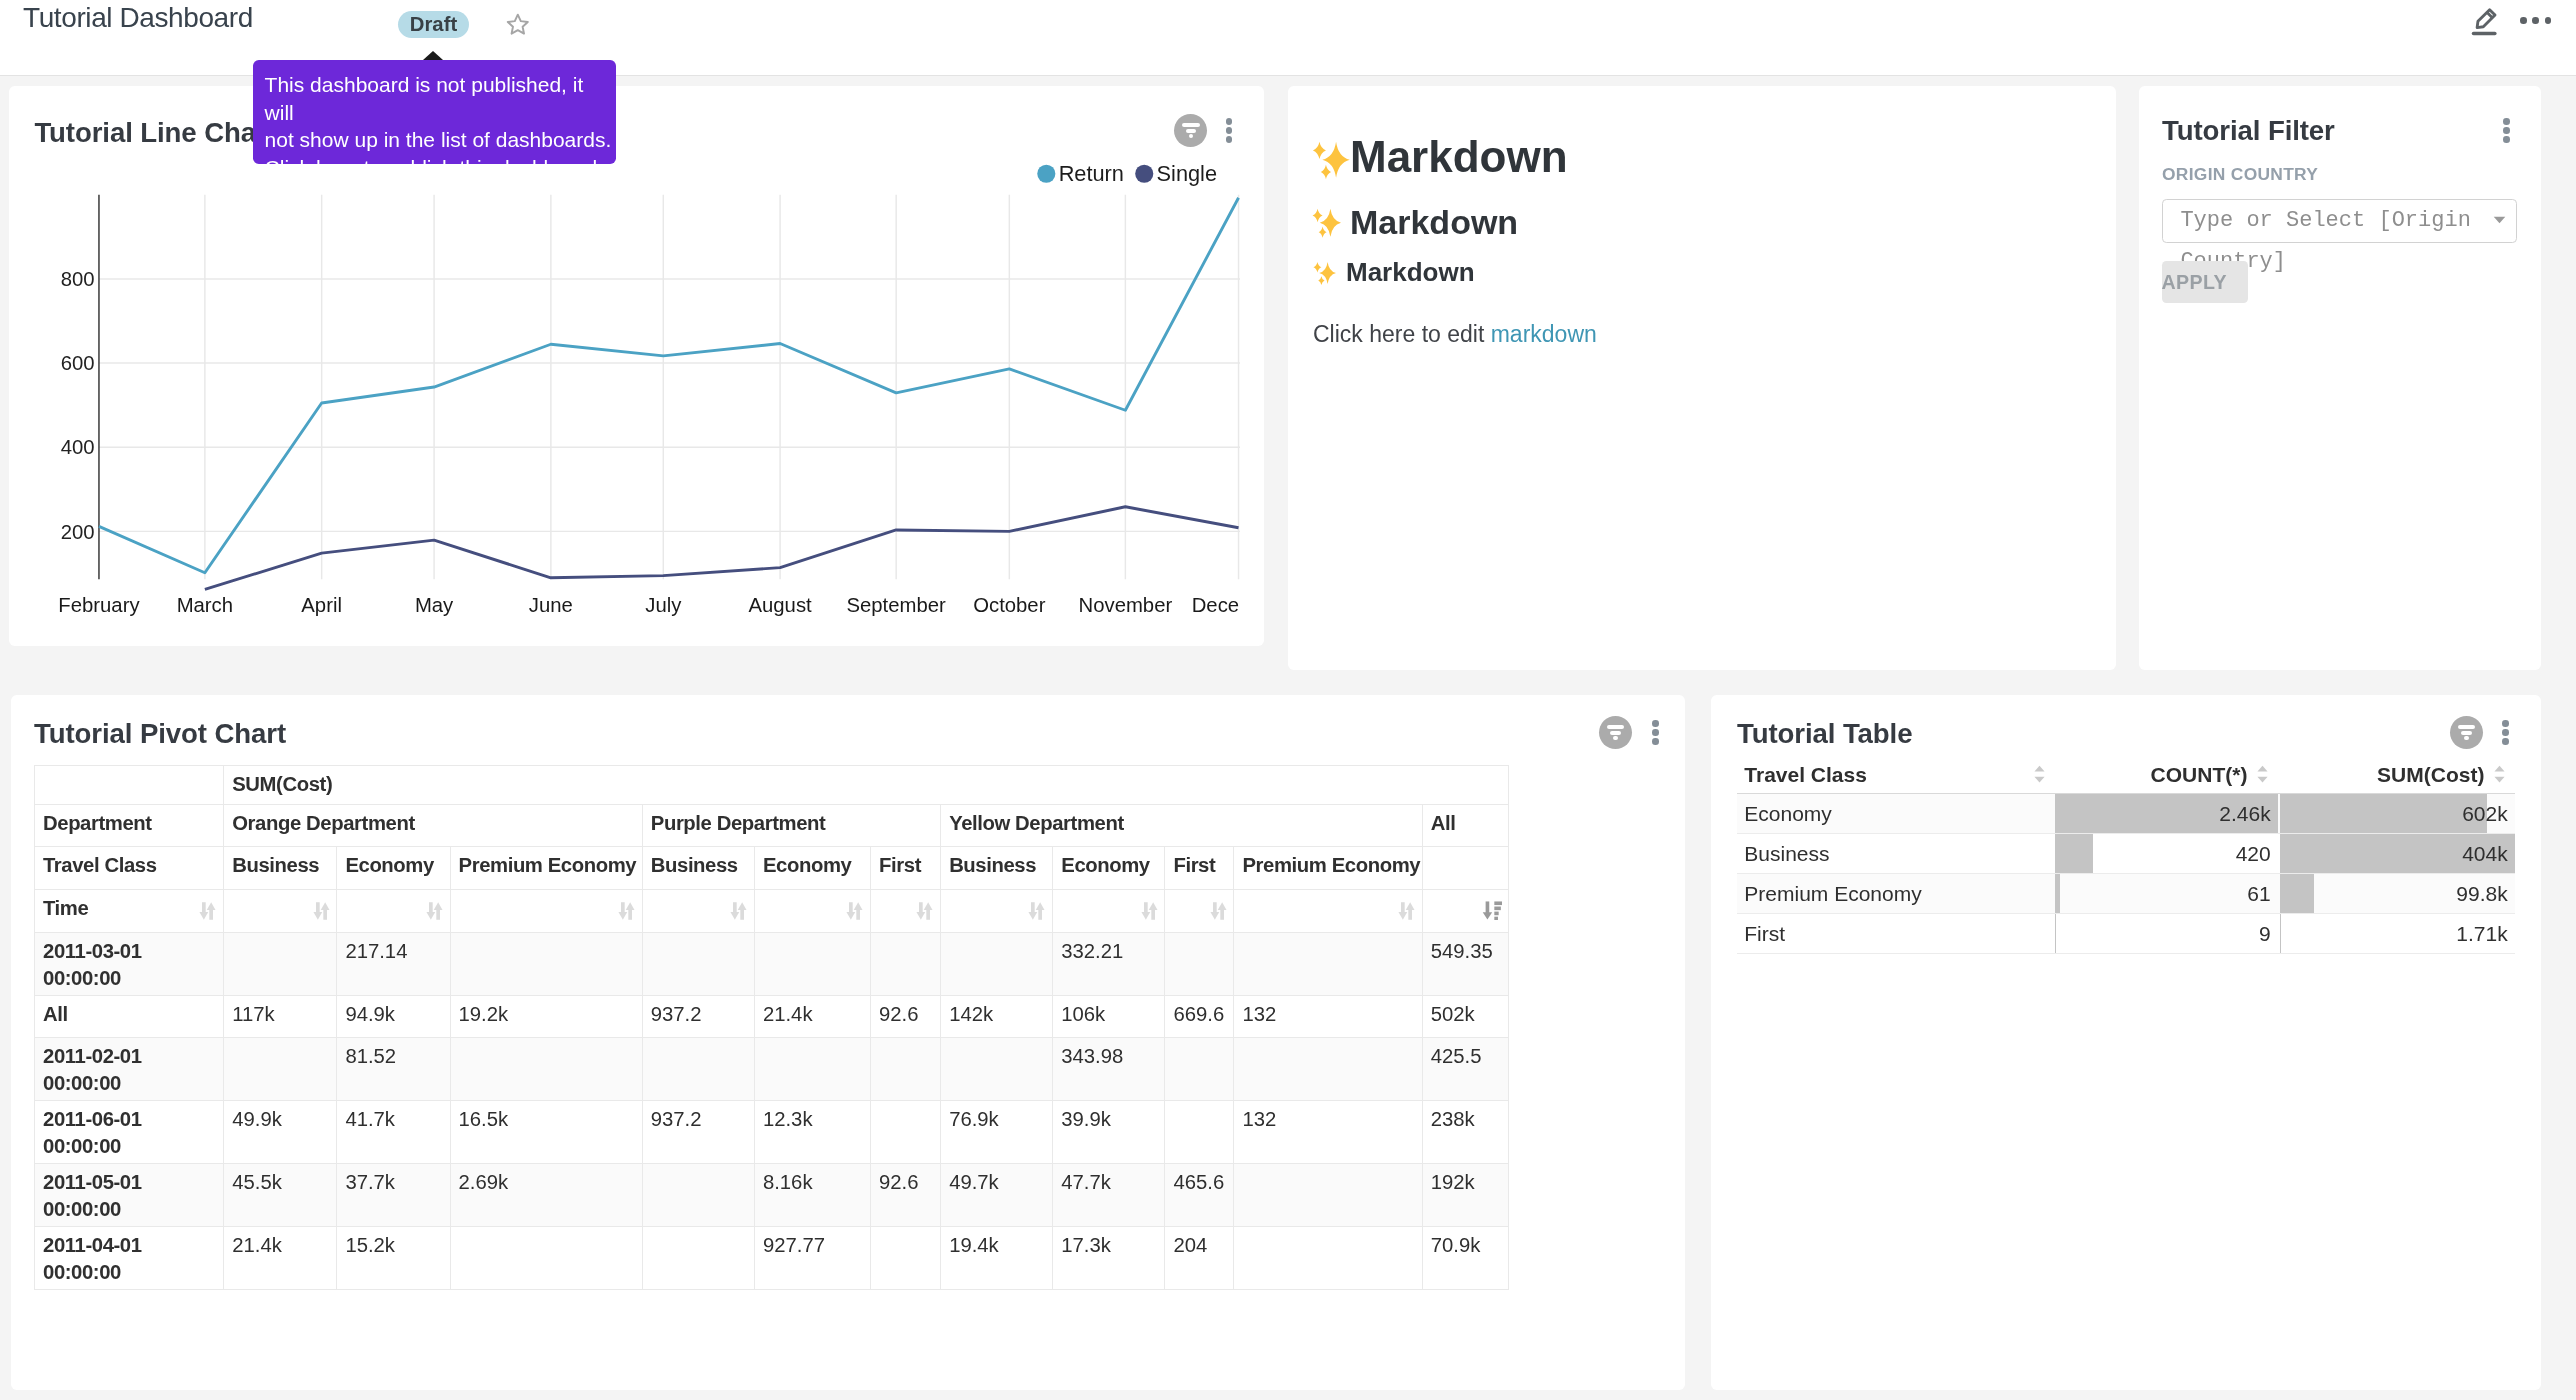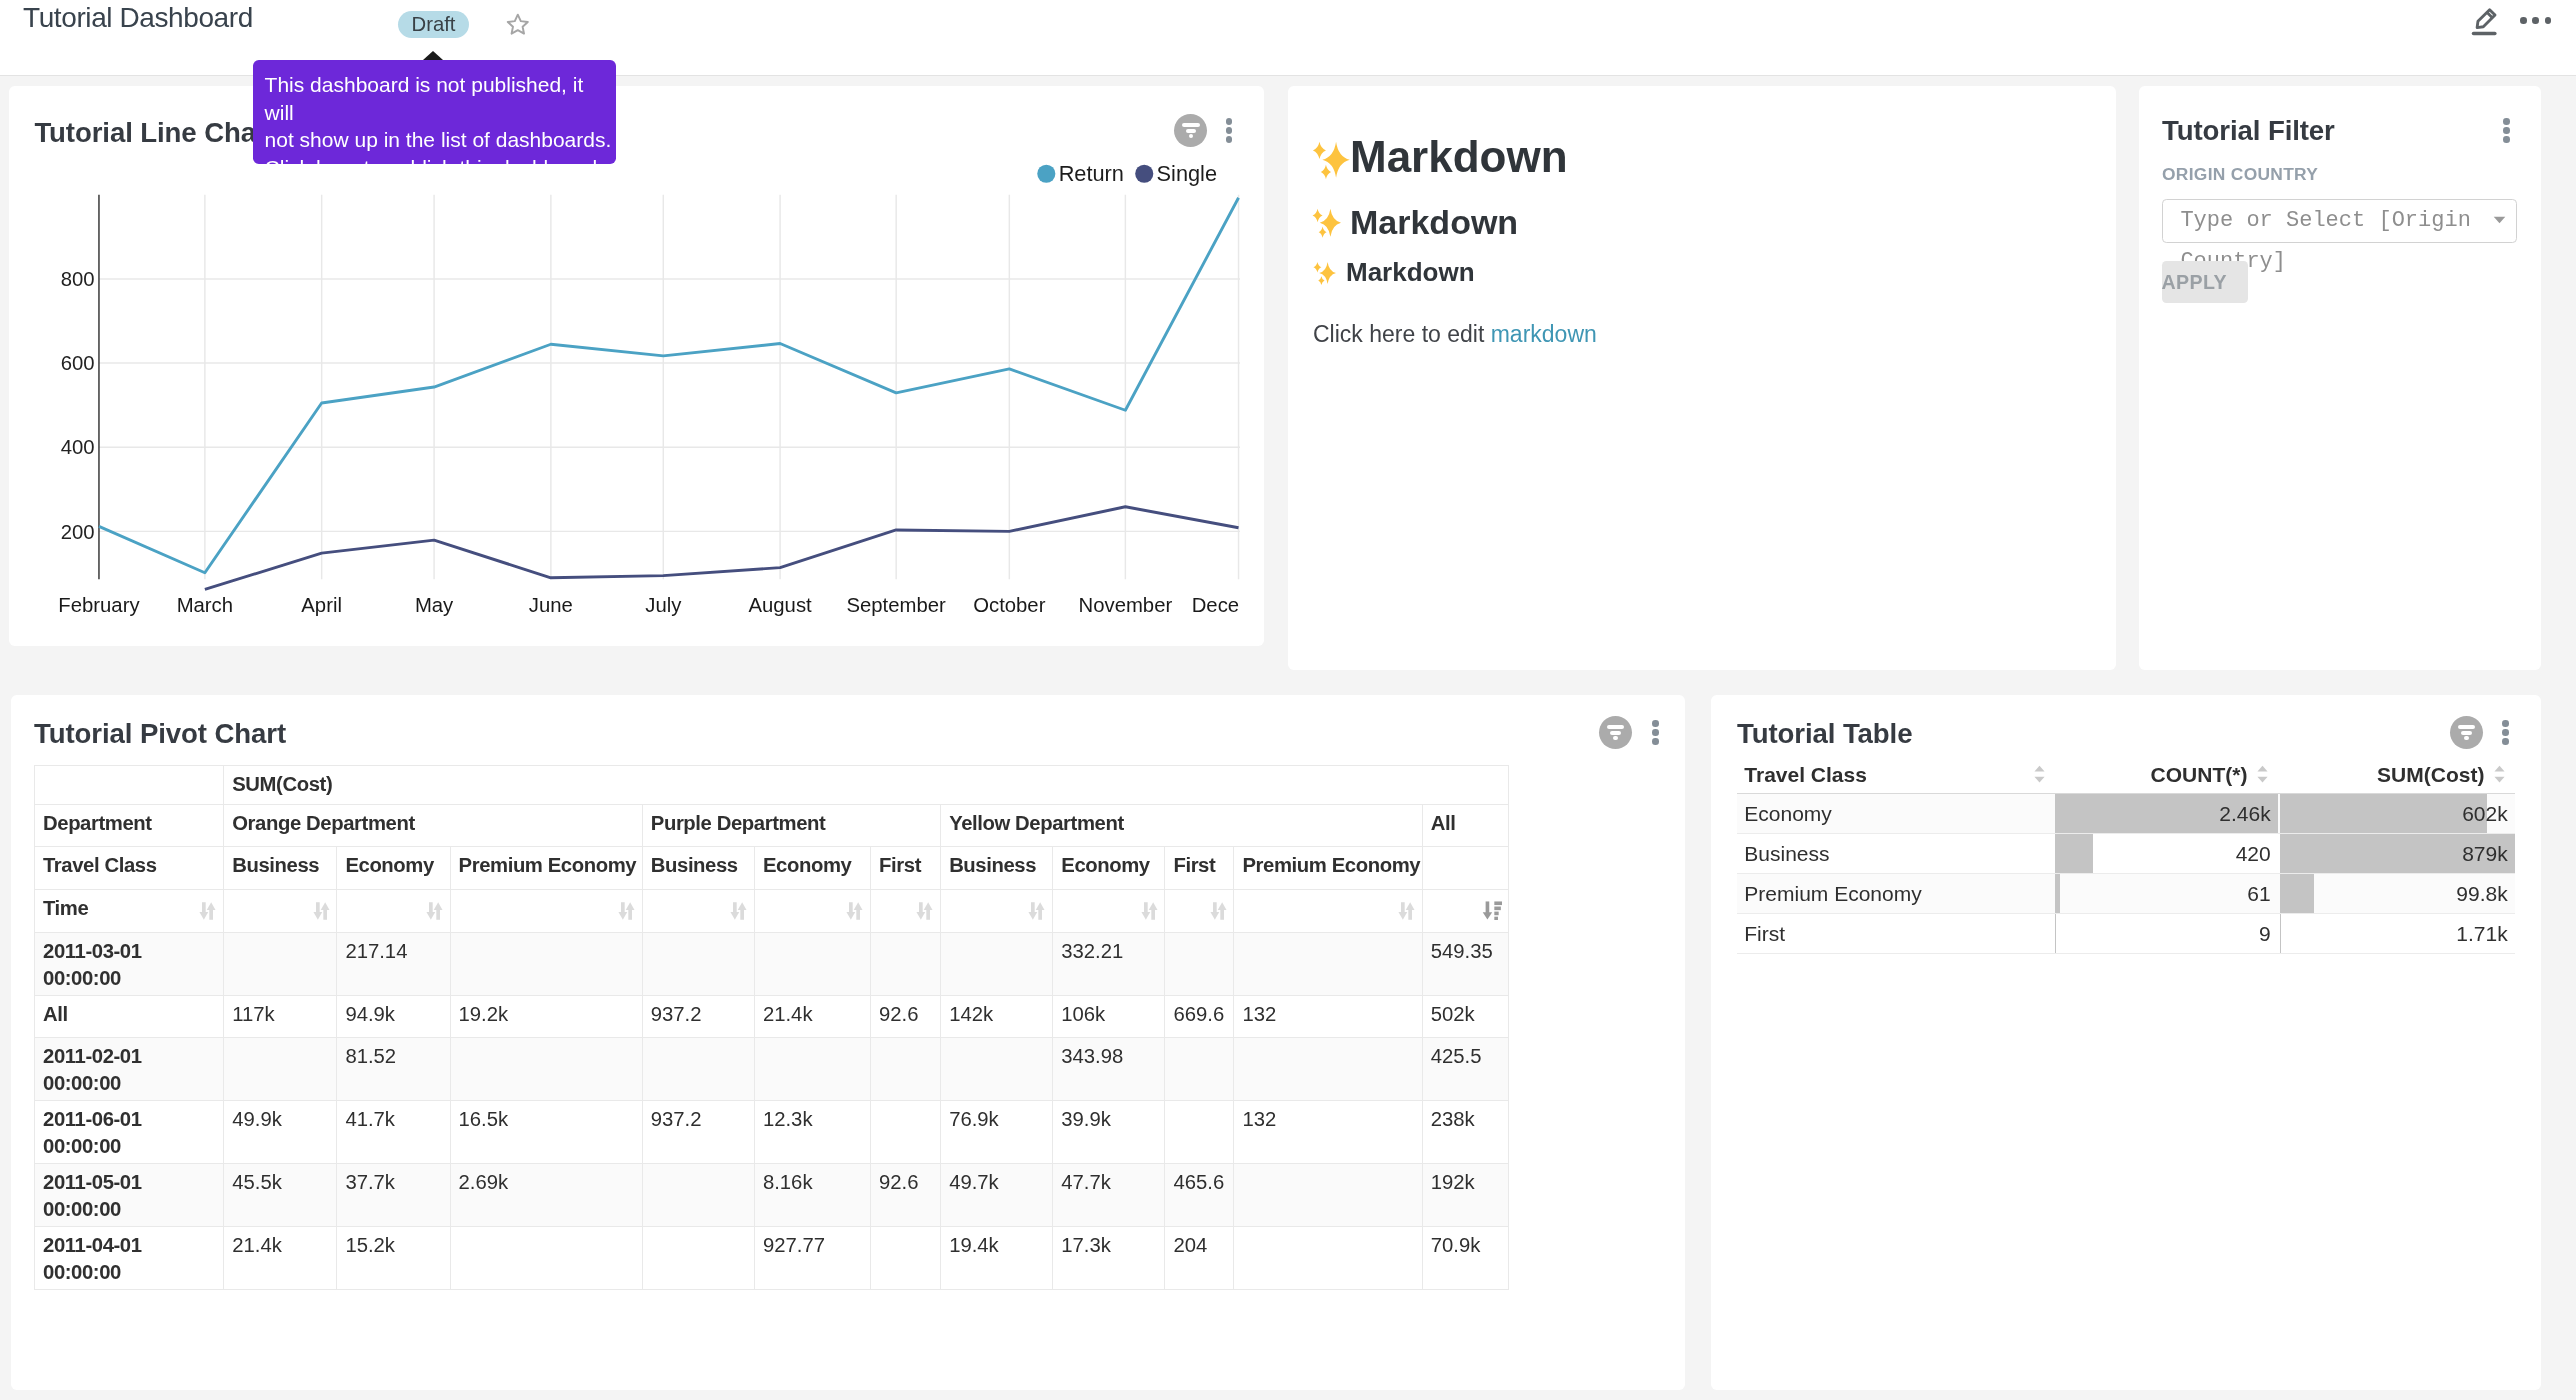--- a/index.html
+++ b/index.html
@@ -33,21 +33,21 @@
 .thead .tc2,.thead .tc3 { display:flex; align-items:center; justify-content:flex-end; padding-right:5.8px; }
 .thead .tc1 { justify-content:space-between; padding-right:4.4px; }
 .cart { margin-left:5.8px; }
 .bar { position:absolute; left:1.5px; top:0; bottom:0; background:#c4c4c4; }
 </style>
 </head>
 <body>
 
 <div class="abs" style="left:0;top:0;width:2576px;height:76px;background:#fff;border-bottom:1.5px solid #e3e3e3;"></div>
 <div class="abs" style="left:23px;top:1.5px;font-size:28px;color:#39434d;letter-spacing:-0.4px;">Tutorial Dashboard</div>
-<div class="abs" style="left:398px;top:11px;width:71px;height:27px;background:#b6dbe7;border-radius:13.8px;color:#394146;font-size:20.3px;line-height:27px;text-align:center;">Draft</div>
+<div class="abs" style="left:398px;top:11px;width:71px;height:27px;background:#b6dbe7;border-radius:13.8px;color:#394146;font-size:20.3px;line-height:27px;text-align:center;font-weight:bold;">Draft</div>
 <svg class="abs" style="left:504px;top:11px;" width="27.6" height="27.6" viewBox="0 0 24 24" fill="none" stroke="#a6a6a6" stroke-width="1.7" stroke-linejoin="round">
     <path d="M12 3.2 l2.6 5.6 6.1 0.7 -4.5 4.2 1.2 6 -5.4-3 -5.4 3 1.2-6 -4.5-4.2 6.1-0.7 z"></path>
   </svg>
 
 <svg class="abs" style="left:2467px;top:2.9px;" width="38" height="38" viewBox="0 0 24 24" fill="none" stroke="#5d6266" stroke-width="1.8" stroke-linejoin="round">
     <path d="M14.3 4.2 l3.4 3.4 -7.4 7.4 -3.9 0.5 0.5 -3.9 z"></path>
     <path d="M12.6 5.9 l3.4 3.4"></path>
     <path d="M4.1 19.2 h13.5" stroke-width="2.2" stroke-linecap="round"></path>
   </svg>
 <div class="abs" style="left:2520px;top:17.4px;display:flex;gap:5.8px;">
@@ -471,21 +471,21 @@
         </div>
     </div>
     <div class="trow">
       <div class="tc1">Business</div>
       <div class="tc2">
           <i class="bar" style="width:38px;"></i>
           <span>420</span>
         </div>
       <div class="tc3">
           <i class="bar" style="width:235px;"></i>
-          <span>879k</span>
+          <span>404k</span>
         </div>
     </div>
     <div class="trow" style="background:#fbfbfb;">
       <div class="tc1">Premium Economy</div>
       <div class="tc2">
           <i class="bar" style="width:5.8px;"></i>
           <span>61</span>
         </div>
       <div class="tc3">
           <i class="bar" style="width:34px;"></i>

